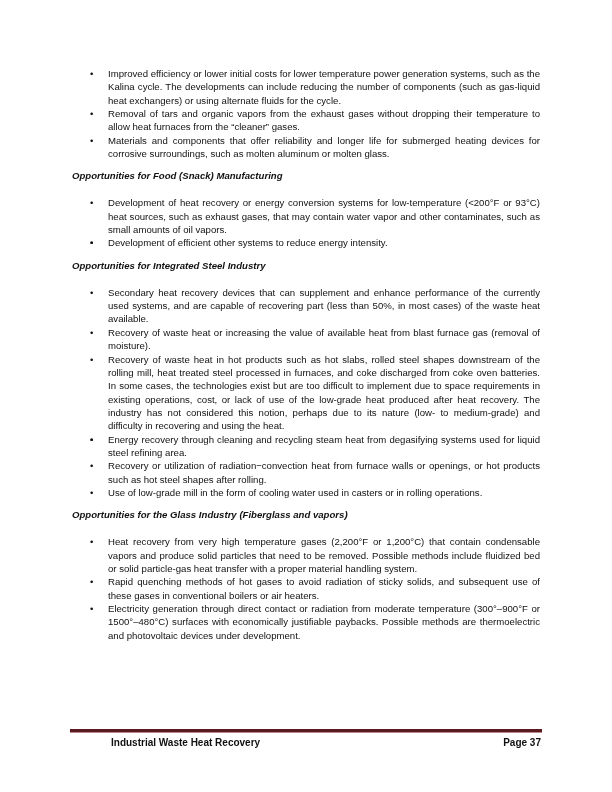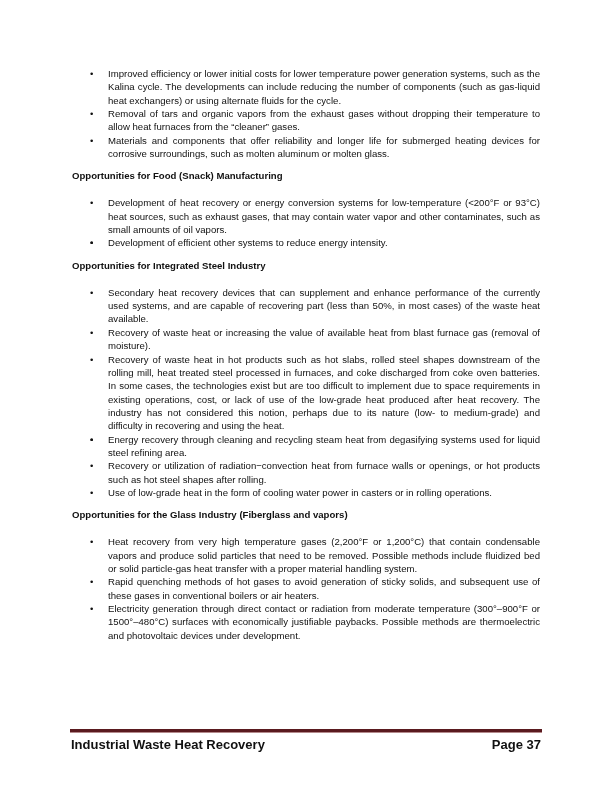--- a/index.html
+++ b/index.html
@@ -10,30 +10,30 @@
   .page { position: absolute; left: 72px; top: 67px; width: 468px; }
   ul.bullets { list-style: none; margin: 0; padding: 0; }
   ul.bullets li {
     position: relative; padding-left: 36px; font-size: 9.6px; line-height: 13.35px;
     text-align: justify; margin: 0;
   }
   ul.bullets li .dot {
     position: absolute; left: 18px; top: 0; font-size: 9.6px;
   }
   h3.section {
-    font-size: 9.6px; font-weight: bold; margin: 0; line-height: 13px;
+    font-size: 9.6px; font-weight: bold; margin: 0; line-height: 13px; font-style: italic;
   }
   .sec-gap { height: 9px; }
   .head-gap { height: 14px; }
   .footer { position: absolute; left: 70px; width: 472px; top: 729px; }
   .rule-dark { height: 3px; background: #5a1a1f; }
   .rule-light { height: 1px; background: #b48a8c; margin-top: 0px; }
   .footer-row {
-    display: flex; justify-content: space-between; font-size: 13px; font-weight: bold;
-    margin-top: 4px; padding: 0 1px;
+    display: flex; justify-content: space-between; font-size: 10px; font-weight: bold;
+    margin-top: 4px; padding: 0 1px; margin-left: 40px;
   }
 </style>
 </head>
 <body>
 
 <div class="page">
   <ul class="bullets">
     <li><span class="dot">•</span><span>Improved efficiency or lower initial costs for lower temperature power generation systems, such as the Kalina cycle. The developments can include reducing the number of components (such as gas-liquid heat exchangers) or using alternate fluids for the cycle.</span></li>
     <li><span class="dot">•</span><span>Removal of tars and organic vapors from the exhaust gases without dropping their temperature to allow heat furnaces from the “cleaner” gases.</span></li>
     <li><span class="dot">•</span><span>Materials and components that offer reliability and longer life for submerged heating devices for corrosive surroundings, such as molten aluminum or molten glass.</span></li>
@@ -51,29 +51,29 @@
   <div class="sec-gap"></div>
   <h3 class="section">Opportunities for Integrated Steel Industry</h3>
   <div class="head-gap"></div>
   <ul class="bullets">
     <li><span class="dot">•</span><span>Secondary heat recovery devices that can supplement and enhance performance of the currently used systems, and are capable of recovering part (less than 50%, in most cases) of the waste heat available.</span></li>
     <li><span class="dot">•</span><span>Recovery of waste heat or increasing the value of available heat from blast furnace gas (removal of moisture).</span></li>
     <li><span class="dot">•</span><span>Recovery of waste heat in hot products such as hot slabs, rolled steel shapes downstream of the rolling mill, heat treated steel processed in furnaces, and coke discharged from coke oven batteries. In some cases, the technologies exist but are too difficult to implement due to space requirements in existing operations, cost, or lack of use of the low-grade heat produced after heat recovery. The industry has not considered this notion, perhaps due to its nature (low- to medium-grade) and difficulty in recovering and using the heat.</span></li>
     <li><span class="dot">•</span></li>
     <li><span class="dot">•</span><span>Energy recovery through cleaning and recycling steam heat from degasifying systems used for liquid steel refining area.</span></li>
     <li><span class="dot">•</span><span>Recovery or utilization of radiation−convection heat from furnace walls or openings, or hot products such as hot steel shapes after rolling.</span></li>
-    <li><span class="dot">•</span><span>Use of low-grade heat in the form of cooling water power in casters or in rolling operations.</span></li>
+    <li><span class="dot">•</span><span>Use of low-grade mill in the form of cooling water used in casters or in rolling operations.</span></li>
   </ul>
 
   <div class="sec-gap"></div>
   <h3 class="section">Opportunities for the Glass Industry (Fiberglass and vapors)</h3>
   <div class="head-gap"></div>
   <ul class="bullets">
     <li><span class="dot">•</span><span>Heat recovery from very high temperature gases (2,200°F or 1,200°C) that contain condensable vapors and produce solid particles that need to be removed. Possible methods include fluidized bed or solid particle-gas heat transfer with a proper material handling system.</span></li>
-    <li><span class="dot">•</span><span>Rapid quenching methods of hot gases to avoid generation of sticky solids, and subsequent use of these gases in conventional boilers or air heaters.</span></li>
+    <li><span class="dot">•</span><span>Rapid quenching methods of hot gases to avoid radiation of sticky solids, and subsequent use of these gases in conventional boilers or air heaters.</span></li>
     <li><span class="dot">•</span><span>Electricity generation through direct contact or radiation from moderate temperature (300°–900°F or 1500°–480°C) surfaces with economically justifiable paybacks. Possible methods are thermoelectric and photovoltaic devices under development.</span></li>
   </ul>
 </div>
 
 <div class="footer">
   <div class="rule-dark"></div>
   <div class="rule-light"></div>
   <div class="footer-row">
     <span>Industrial Waste Heat Recovery</span>
     <span>Page 37</span>

